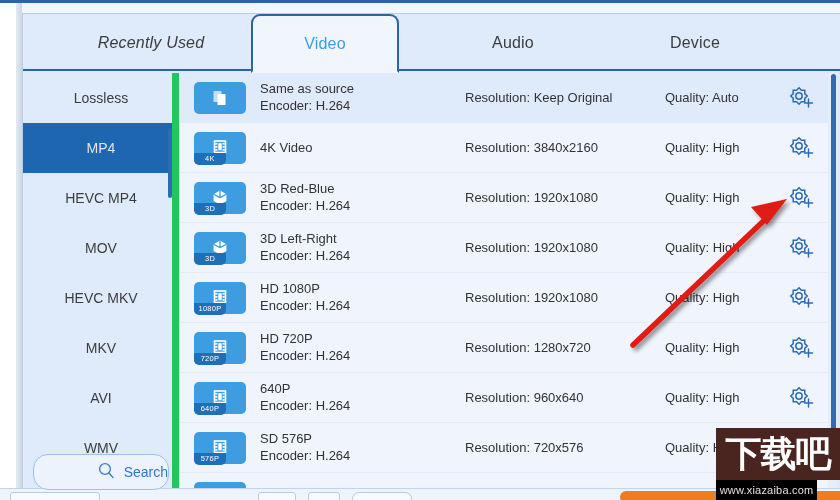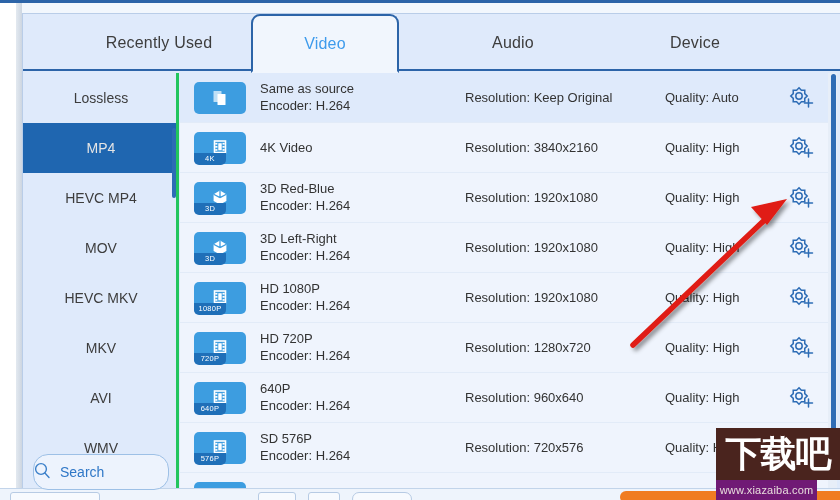--- a/index.html
+++ b/index.html
@@ -51,30 +51,30 @@
   }
   .tab.active {
     background:#f1f6fd;
     color:#3e9bec;
     border:2px solid #2c64a8;
     border-bottom:2px solid #f1f6fd;
     border-radius:9px 9px 0 0;
     height:59px;
     z-index:3;
   }
-  #tab-recently { left:36px;  width:200px; }
+  #tab-recently { left:28px;  width:200px;font-style:italic; }
   #tab-video    { left:228px; width:148px;text-align:right; }
   #tab-audio    { left:406px; width:168px; }
   #tab-device   { left:578px; width:188px; }
 
   
   #sidebar {
     position:absolute; left:0; top:59px; width:156px; height:421px;
     background:#dfeafb;
-    border-right:3px solid #22c55e;
+    border-right:7px solid #22c55e;
     overflow:hidden;
   }
   .sidebar-item {
     width:156px; height:50px;
     display:flex; align-items:center; justify-content:center;
     font-size:14px; color:#3d3d3d;
     cursor:pointer; user-select:none;
   }
   .sidebar-item.active {
     background:#1f66b0;
@@ -84,21 +84,21 @@
     position:absolute; right:0px; top:55px; width:4px; height:70px;
     background:#2d6cb5; border-radius:2px;
   }
 
   
   #search-button {
     position:absolute; left:10px; top:440px; width:136px; height:36px;
     background:#edf3fd;
     border:1px solid #9dc0e6;
     border-radius:15px;
-    display:flex; align-items:center; justify-content:flex-start; gap:9px;
+    display:flex; align-items:center; justify-content:flex-end; gap:9px;
     cursor:pointer; user-select:none;
     z-index:8;
   }
   #search-button-label { font-size:14px; color:#2f77c7; }
   .magnifier { display:block; }
 
   
   #preset-list {
     position:absolute; left:157px; top:59px; width:652px; height:421px;
     background:#eff4fd;
@@ -184,21 +184,21 @@
     background:#4a241e;
     display:flex; align-items:center; justify-content:center;
   }
   #watermark-cjk {
     font-family:"DejaVu Sans", sans-serif;
     font-size:36px; font-weight:bold; color:#ffffff;
     letter-spacing:-1px; line-height:36px;
   }
   #watermark-url {
     position:absolute; left:0; top:52px; width:101px; height:20px;
-    background:#701a75;
+    background:#000000;
     color:#e8dedd; font-size:11px;
     display:flex; align-items:center; justify-content:center;
     letter-spacing:.2px;
   }
 </style>
 </head>
 <body>
 
 <div id="app-window">
 

